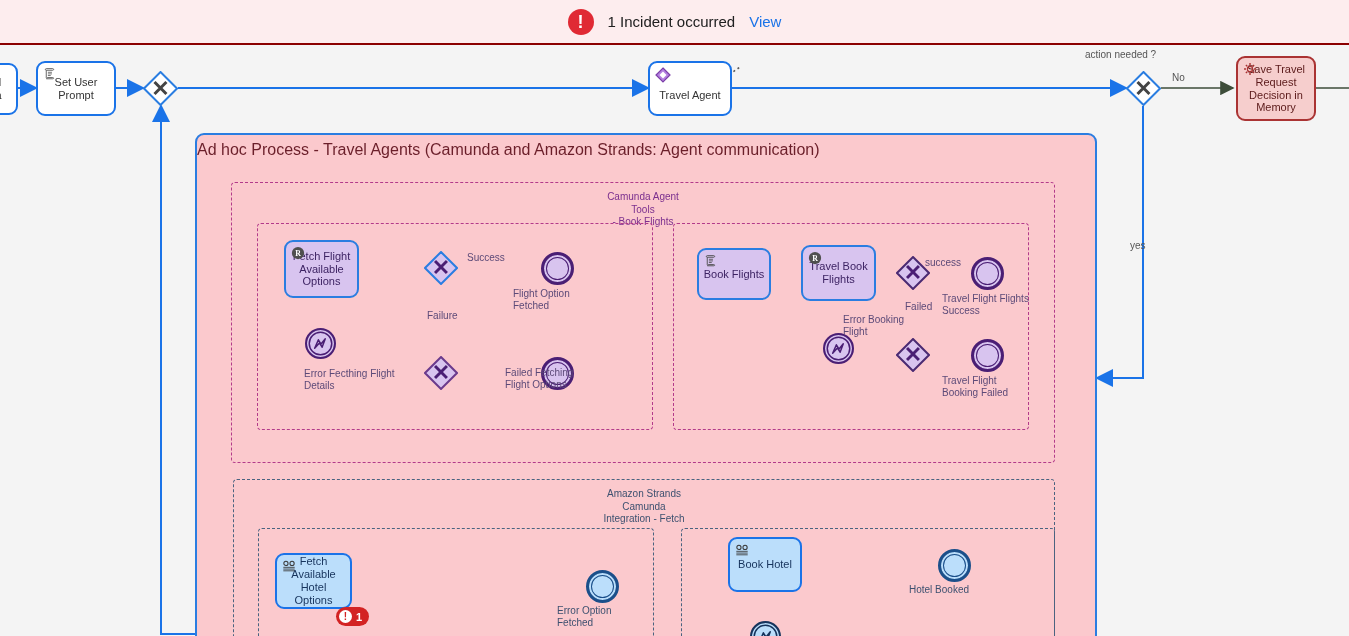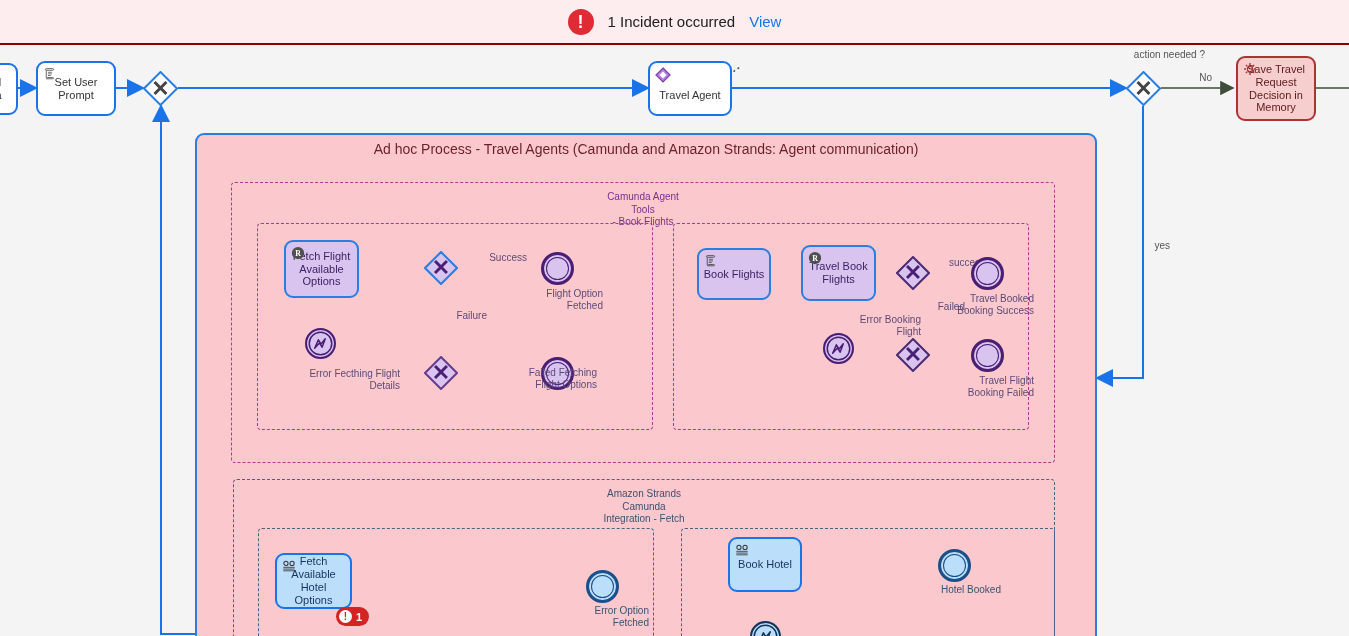--- a/index.html
+++ b/index.html
@@ -75,21 +75,21 @@
   }
   .event.boundary {
     border: 2px solid #4a1e74; background: #d8c4ef;
     box-shadow: inset 0 0 0 1.5px #d8c4ef, inset 0 0 0 3px #4a1e74;
     display: flex; align-items: center; justify-content: center;
   }
   .event.boundary.blue { border-color: #16335c; background: #bbdefb;
     box-shadow: inset 0 0 0 1.5px #bbdefb, inset 0 0 0 3px #16335c; }
 
   .lbl {
-    position: absolute; font-size: 10px; text-align: right; line-height: 1.2;
+    position: absolute; font-size: 10px; text-align: left; line-height: 1.2;
     color: #5c4a78; pointer-events: none;
   }
   .lbl.grey { color: #555; }
   .lbl.slate { color: #3d5170; }
 
   .group-box {
     position: absolute;
     border: 1.5px dashed #b33a8a;
     border-radius: 4px;
   }
@@ -100,22 +100,22 @@
   }
   .group-title.slate { color: #3d5170; }
 
   #adhoc-container {
     position: absolute;
     background: #fbc9cd;
     border: 2px solid #2a7de1;
     border-radius: 9px;
   }
   #adhoc-title {
-    position: absolute; top: 6px; width: 100%; text-align: center;
-    font-size: 14px; color: #6b1f2a;
+    position: absolute; top: 6px; width: 100%; text-align: left;
+    font-size: 16px; color: #6b1f2a;
   }
 
   
   .incident-badge {
     position: absolute;
     height: 19px; border-radius: 10px; background: #d32323;
     display: flex; align-items: center; gap: 4px; padding: 0 7px 0 3px;
     z-index: 30;
   }
   .incident-badge .bdot {
@@ -354,21 +354,21 @@
       <svg width="34" height="34" viewBox="0 0 34 34" style="position:absolute;left:0;top:0">
         <polygon points="17,1 33,17 17,33 1,17" fill="#d8c4ef" stroke="#4a2a72" stroke-width="2"></polygon>
       </svg>
       <span class="gw-x purple">✕</span>
     </div>
 
     <div class="lbl" style="left:925px; top:212px; width:60px;">success</div>
     <div class="lbl" style="left:905px; top:256px; width:60px;">Failed</div>
 
     <div class="event end" style="left:971px; top:212px; width:33px; height:33px;"></div>
-    <div class="lbl" style="left:942px; top:248px; width:92px;">Travel Booked Booking Success</div>
+    <div class="lbl" style="left:942px; top:248px; width:92px;">Travel Flight Flights Success</div>
 
     <div class="gateway" style="left:896px; top:293px; width:34px; height:34px;">
       <svg width="34" height="34" viewBox="0 0 34 34" style="position:absolute;left:0;top:0">
         <polygon points="17,1 33,17 17,33 1,17" fill="#d8c4ef" stroke="#4a2a72" stroke-width="2"></polygon>
       </svg>
       <span class="gw-x purple">✕</span>
     </div>
 
     <div class="event end" style="left:971px; top:294px; width:33px; height:33px;"></div>
     <div class="lbl" style="left:942px; top:330px; width:92px;">Travel Flight Booking Failed</div>

